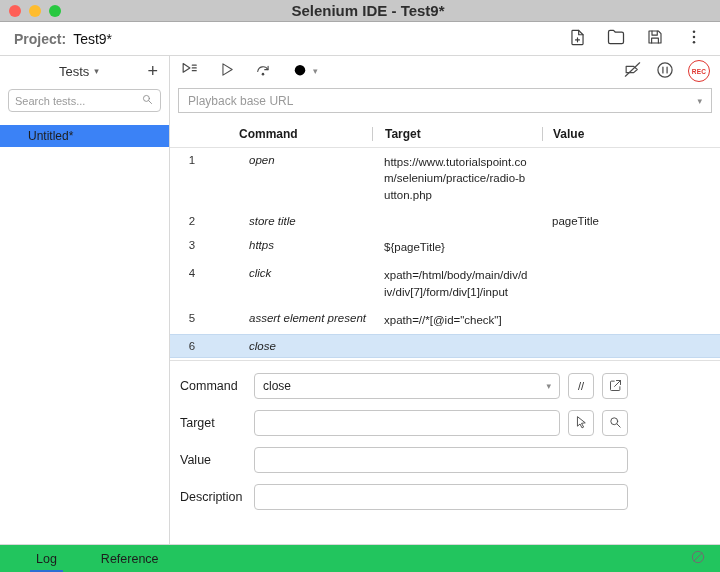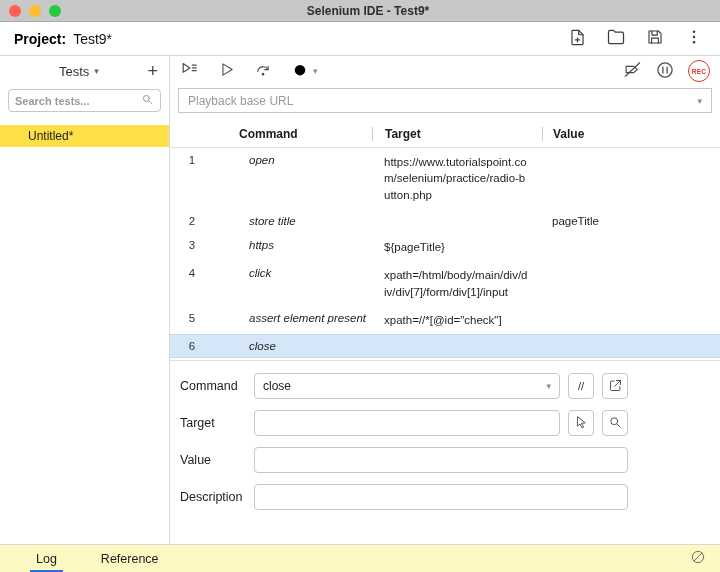--- a/index.html
+++ b/index.html
@@ -7,44 +7,44 @@
   body { font-family:"Liberation Sans", sans-serif; background:#fff; color:#222; overflow:hidden; }
   .window { width:720px; height:572px; display:flex; flex-direction:column; background:#fff; }
 
   
   .titlebar { flex:0 0 22px; background:#c8c8c8; border-bottom:1px solid #a9a9a9; position:relative; display:flex; align-items:center; }
   .traffic { display:flex; gap:8px; margin-left:9px; z-index:2; }
   .light { width:12px; height:12px; border-radius:50%; }
   .light.red { background:#ff5f57; }
   .light.yellow { background:#febc2e; }
   .light.green { background:#28c840; }
-  .win-title { position:absolute; left:16px; right:0; text-align:center; font-size:12px; font-weight:bold; color:#2e2e2e; }
+  .win-title { position:absolute; left:16px; right:0; text-align:center; font-size:15px; font-weight:bold; color:#2e2e2e; }
 
   
   .header { flex:0 0 34px; border-bottom:1px solid #d8d8d8; display:flex; align-items:center; padding:0 14px; }
-  .project-label { font-size:14px; font-weight:bold; color:#000000; }
+  .project-label { font-size:14px; font-weight:bold; color:#737373; }
   .project-name { font-size:14px; color:#101010; margin-left:7px; }
   .header-actions { margin-left:auto; display:flex; align-items:center; gap:15px; }
   .icon-btn { width:24px; height:24px; display:flex; align-items:center; justify-content:center; cursor:pointer; background:none; border:none; }
   .icon-btn svg { stroke:#3d3d3d; fill:none; stroke-width:1.5; stroke-linecap:round; stroke-linejoin:round; }
 
   
   .body { flex:1 1 auto; display:flex; min-height:0; }
   .sidebar { flex:0 0 170px; border-right:1px solid #d8d8d8; display:flex; flex-direction:column; min-width:0; }
   .sidebar-toolbar { height:30px; display:flex; align-items:center; padding:0 11px;margin-left:48px; }
   .sidebar-title { font-size:13px; color:#333; }
   .small-caret { font-size:9px; color:#666; margin-left:5px; }
   .add-btn { margin-left:auto; background:none; border:none; font-size:18px; color:#444; line-height:1; cursor:pointer; }
   .sidebar-search { padding:3px 8px 8px 8px; }
   .search-box { height:23px; border:1px solid #c6c6c6; border-radius:4px; display:flex; align-items:center; padding:0 6px; background:#fff; }
-  .search-box input { border:none; outline:none; flex:1 1 auto; min-width:0; font-size:11px; color:#333; font-family:inherit;font-weight:bold; }
+  .search-box input { border:none; outline:none; flex:1 1 auto; min-width:0; font-size:11px; color:#333; font-family:inherit; }
   .search-box input::placeholder { color:#9a9a9a; }
   .search-box svg { stroke:#8a8a8a; fill:none; stroke-width:1.6; stroke-linecap:round; }
   .test-list { flex:1; padding-top:5px; }
-  .test-item { height:22px; background:#fde047; display:flex; align-items:center; padding-left:28px; font-size:12px; color:#1d1d1d; cursor:pointer; }
+  .test-item { height:22px; background:#3b82f6; display:flex; align-items:center; padding-left:28px; font-size:12px; color:#1d1d1d; cursor:pointer; }
 
   
   .main { flex:1 1 auto; display:flex; flex-direction:column; min-width:0; }
   .main-toolbar { height:30px; display:flex; align-items:center; padding:0 10px; gap:19px; }
   .tb-icon { background:none; border:none; display:flex; align-items:center; cursor:pointer; padding:0; }
   .tb-icon svg { stroke:#4a4a4a; fill:none; stroke-width:1.5; stroke-linecap:round; stroke-linejoin:round; }
   .speed-group { display:flex; align-items:center; gap:4px; }
   .toolbar-right { margin-left:auto; display:flex; align-items:center; gap:13px; }
   .rec-btn { width:22px; height:22px; border:1.5px solid #e0352f; border-radius:50%; background:#fff; color:#e0352f; font-size:6.5px; font-weight:bold; display:flex; align-items:center; justify-content:center; cursor:pointer; letter-spacing:.2px; font-family:inherit; }
 
@@ -75,21 +75,21 @@
   .form-row { display:flex; align-items:center; margin-bottom:11px; }
   .form-label { flex:0 0 74px; font-size:12.5px; color:#1d1d1d; }
   .text-box { height:26px; border:1px solid #c6c6c6; border-radius:4px; display:flex; align-items:center; padding:0 8px; background:#fff; }
   .text-box input { border:none; outline:none; flex:1 1 auto; min-width:0; font-size:12px; color:#222; font-family:inherit; }
   .w-select { width:306px; }
   .w-wide { width:374px; }
   .sq-btn { width:26px; height:26px; border:1px solid #c6c6c6; border-radius:4px; background:#fff; margin-left:8px; display:flex; align-items:center; justify-content:center; font-size:11px; color:#333; cursor:pointer; font-family:inherit; }
   .sq-btn svg { stroke:#4a4a4a; fill:none; stroke-width:1.5; stroke-linecap:round; stroke-linejoin:round; }
 
   
-  .footer { flex:0 0 28px; border-top:1px solid #d8d8d8; background:#fef9c3; display:flex; align-items:center; padding:0 14px 0 30px; }
+  .footer { flex:0 0 28px; border-top:1px solid #d8d8d8; background:#22c55e; display:flex; align-items:center; padding:0 14px 0 30px; }
   .tab { height:100%; display:flex; align-items:center; padding:0 6px; margin-right:32px; font-size:12.5px; color:#1d1d1d; position:relative; cursor:pointer; }
   .tab.active::after { content:""; position:absolute; left:0; right:0; bottom:0; height:2px; background:#2a6fd4; }
   .footer-right { margin-left:auto; display:flex; align-items:center; }
   .footer-right svg { stroke:#6f6f6f; fill:none; stroke-width:1.5; stroke-linecap:round; }
 </style>
 </head>
 <body>
 
 <div class="window">
 

